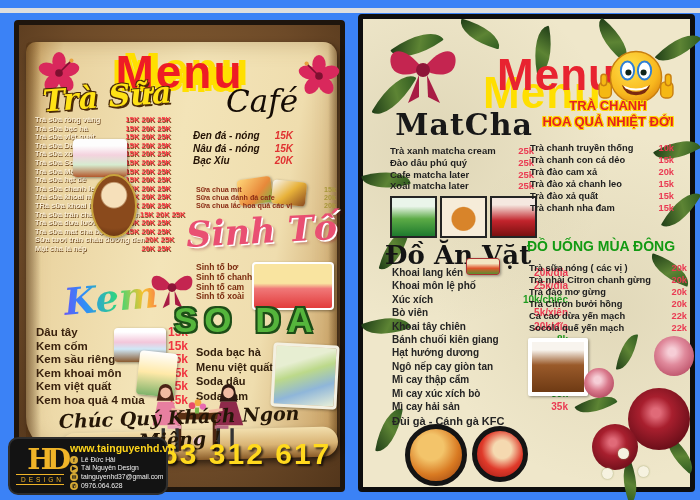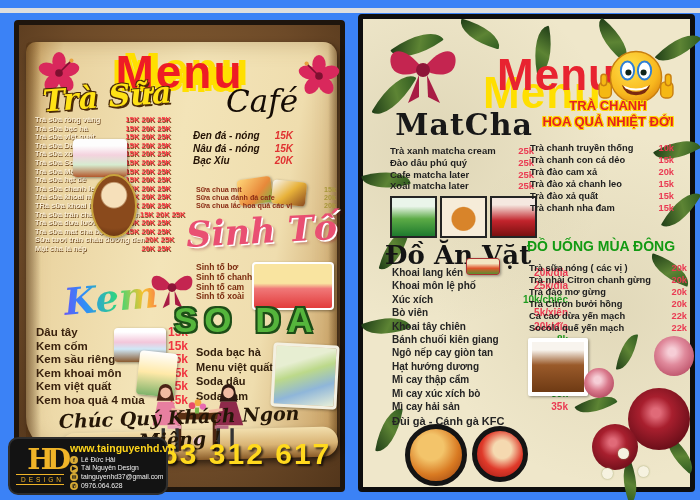--- a/index.html
+++ b/index.html
@@ -557,27 +557,27 @@
           <span class="nm">Khoai tây chiên</span>
           <span class="pr p-red">20k/đĩa</span>
         </div>
 
         <div class="row">
           <span class="nm">Bánh chuối kiên giang</span>
           <span class="pr p-green">8k</span>
         </div>
 
         <div class="row">
+          <span class="nm">Hạt hướng dương</span>
+          <span class="pr p-red">15k/gói</span>
+        </div>
+
+        <div class="row">
           <span class="nm">Ngô nếp cay giòn tan</span>
           <span class="pr p-red">20k/đĩa</span>
-        </div>
-
-        <div class="row">
-          <span class="nm">Hạt hướng dương</span>
-          <span class="pr p-red">15k/gói</span>
         </div>
 
         <div class="row">
           <span class="nm">Mì cay thập cẩm</span>
           <span class="pr p-green">40k</span>
         </div>
 
         <div class="row">
           <span class="nm">Mì cay xúc xích bò</span>
           <span class="pr p-green">35k</span>

